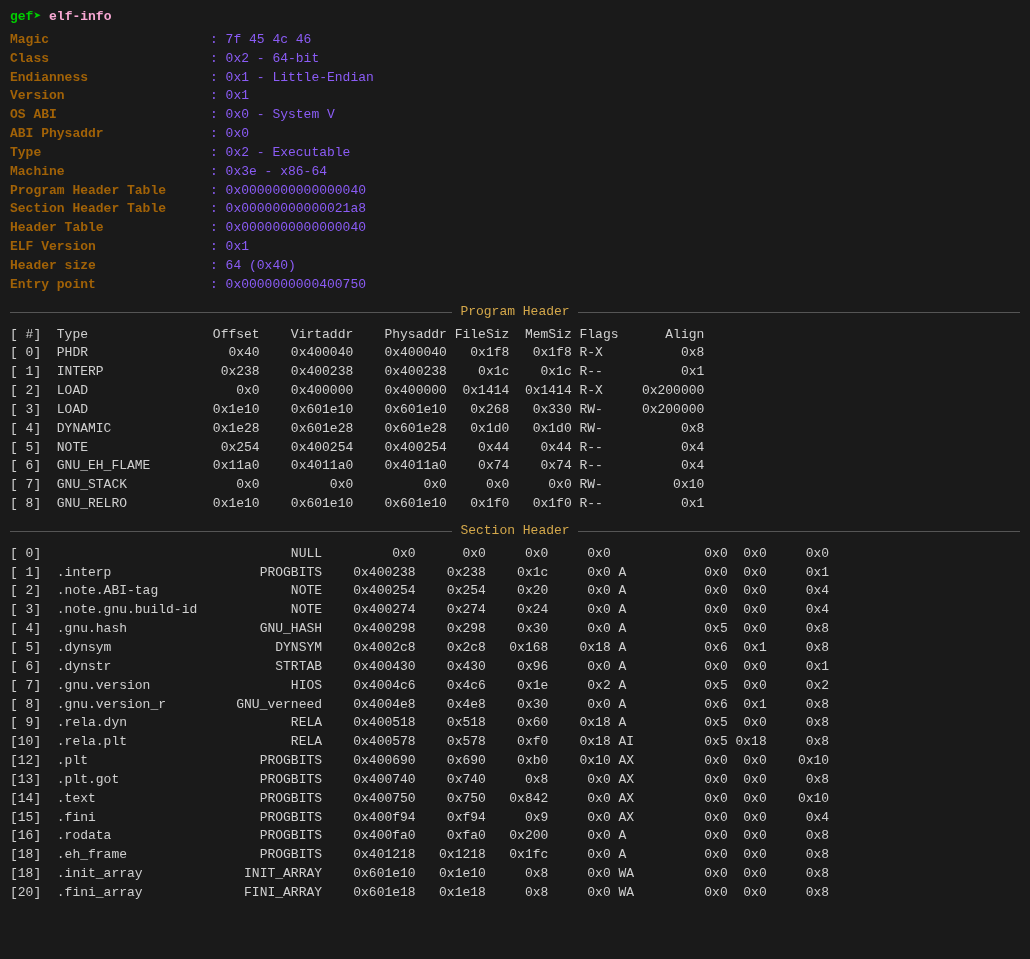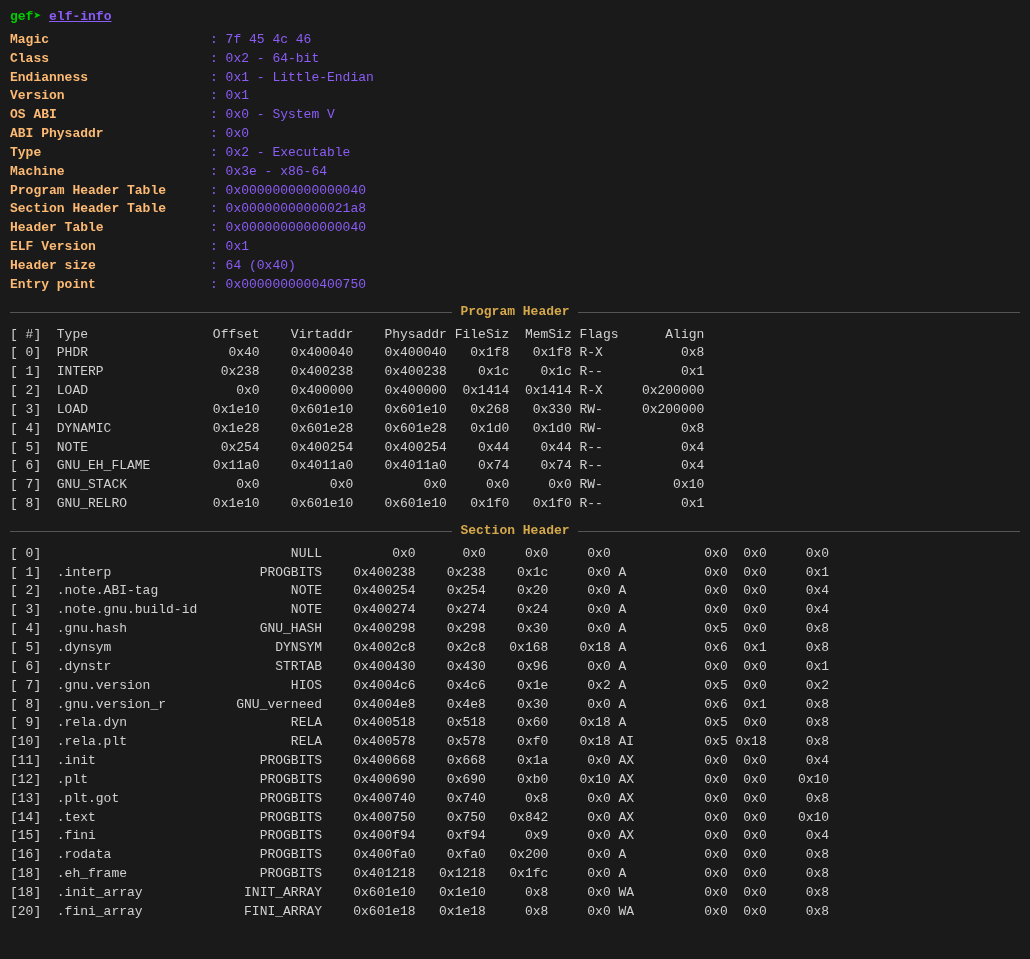--- a/index.html
+++ b/index.html
@@ -12,43 +12,41 @@
       padding: 8px 10px;
       width: 1030px;
       min-height: 959px;
     }
     .prompt-line {
       color: #00cc00;
       font-weight: bold;
       margin-bottom: 4px;
     }
     .prompt-line span.cmd {
-      color: #8b5cf6;
-      text-decoration: underline;
+      color: #f9a8d4;
     }
     .info-section {
       margin-bottom: 4px;
     }
     .info-row {
       display: flex;
     }
     .info-label {
-      color: #fdba74;
+      color: #a16207;
       font-weight: bold;
       min-width: 200px;
     }
     .info-value {
       color: #8b5cf6;
     }
     .section-divider {
       display: flex;
       align-items: center;
       margin: 8px 0 4px 0;
       color: #888;
-      font-weight: bold;
     }
     .section-divider .line {
       flex: 1;
       height: 1px;
       background: #555;
     }
     .section-divider .title {
       color: #d4a84b;
       padding: 0 8px;
       font-size: 13px;
@@ -165,21 +163,20 @@
     <div class="sh-row">[ 1]  .interp                   PROGBITS    0x400238    0x238    0x1c     0x0 A          0x0  0x0     0x1</div>
     <div class="sh-row">[ 2]  .note.ABI-tag                 NOTE    0x400254    0x254    0x20     0x0 A          0x0  0x0     0x4</div>
     <div class="sh-row">[ 3]  .note.gnu.build-id            NOTE    0x400274    0x274    0x24     0x0 A          0x0  0x0     0x4</div>
     <div class="sh-row">[ 4]  .gnu.hash                 GNU_HASH    0x400298    0x298    0x30     0x0 A          0x5  0x0     0x8</div>
     <div class="sh-row">[ 5]  .dynsym                     DYNSYM    0x4002c8    0x2c8   0x168    0x18 A          0x6  0x1     0x8</div>
     <div class="sh-row">[ 6]  .dynstr                     STRTAB    0x400430    0x430    0x96     0x0 A          0x0  0x0     0x1</div>
     <div class="sh-row">[ 7]  .gnu.version                  HIOS    0x4004c6    0x4c6    0x1e     0x2 A          0x5  0x0     0x2</div>
     <div class="sh-row">[ 8]  .gnu.version_r         GNU_verneed    0x4004e8    0x4e8    0x30     0x0 A          0x6  0x1     0x8</div>
     <div class="sh-row">[ 9]  .rela.dyn                     RELA    0x400518    0x518    0x60    0x18 A          0x5  0x0     0x8</div>
     <div class="sh-row">[10]  .rela.plt                     RELA    0x400578    0x578    0xf0    0x18 AI         0x5 0x18     0x8</div>
-    <div class="sh-row">[11]  .init                     PROGBITS    0x400668    0x668    0x1a     0x0 AX         0x0  0x0     0x4</div>
     <div class="sh-row">[12]  .plt                      PROGBITS    0x400690    0x690    0xb0    0x10 AX         0x0  0x0    0x10</div>
     <div class="sh-row">[13]  .plt.got                  PROGBITS    0x400740    0x740     0x8     0x0 AX         0x0  0x0     0x8</div>
     <div class="sh-row">[14]  .text                     PROGBITS    0x400750    0x750   0x842     0x0 AX         0x0  0x0    0x10</div>
     <div class="sh-row">[15]  .fini                     PROGBITS    0x400f94    0xf94     0x9     0x0 AX         0x0  0x0     0x4</div>
     <div class="sh-row">[16]  .rodata                   PROGBITS    0x400fa0    0xfa0   0x200     0x0 A          0x0  0x0     0x8</div>
     <div class="sh-row">[18]  .eh_frame                 PROGBITS    0x401218   0x1218   0x1fc     0x0 A          0x0  0x0     0x8</div>
     <div class="sh-row">[18]  .init_array             INIT_ARRAY    0x601e10   0x1e10     0x8     0x0 WA         0x0  0x0     0x8</div>
     <div class="sh-row">[20]  .fini_array             FINI_ARRAY    0x601e18   0x1e18     0x8     0x0 WA         0x0  0x0     0x8</div>
   </div>
 

